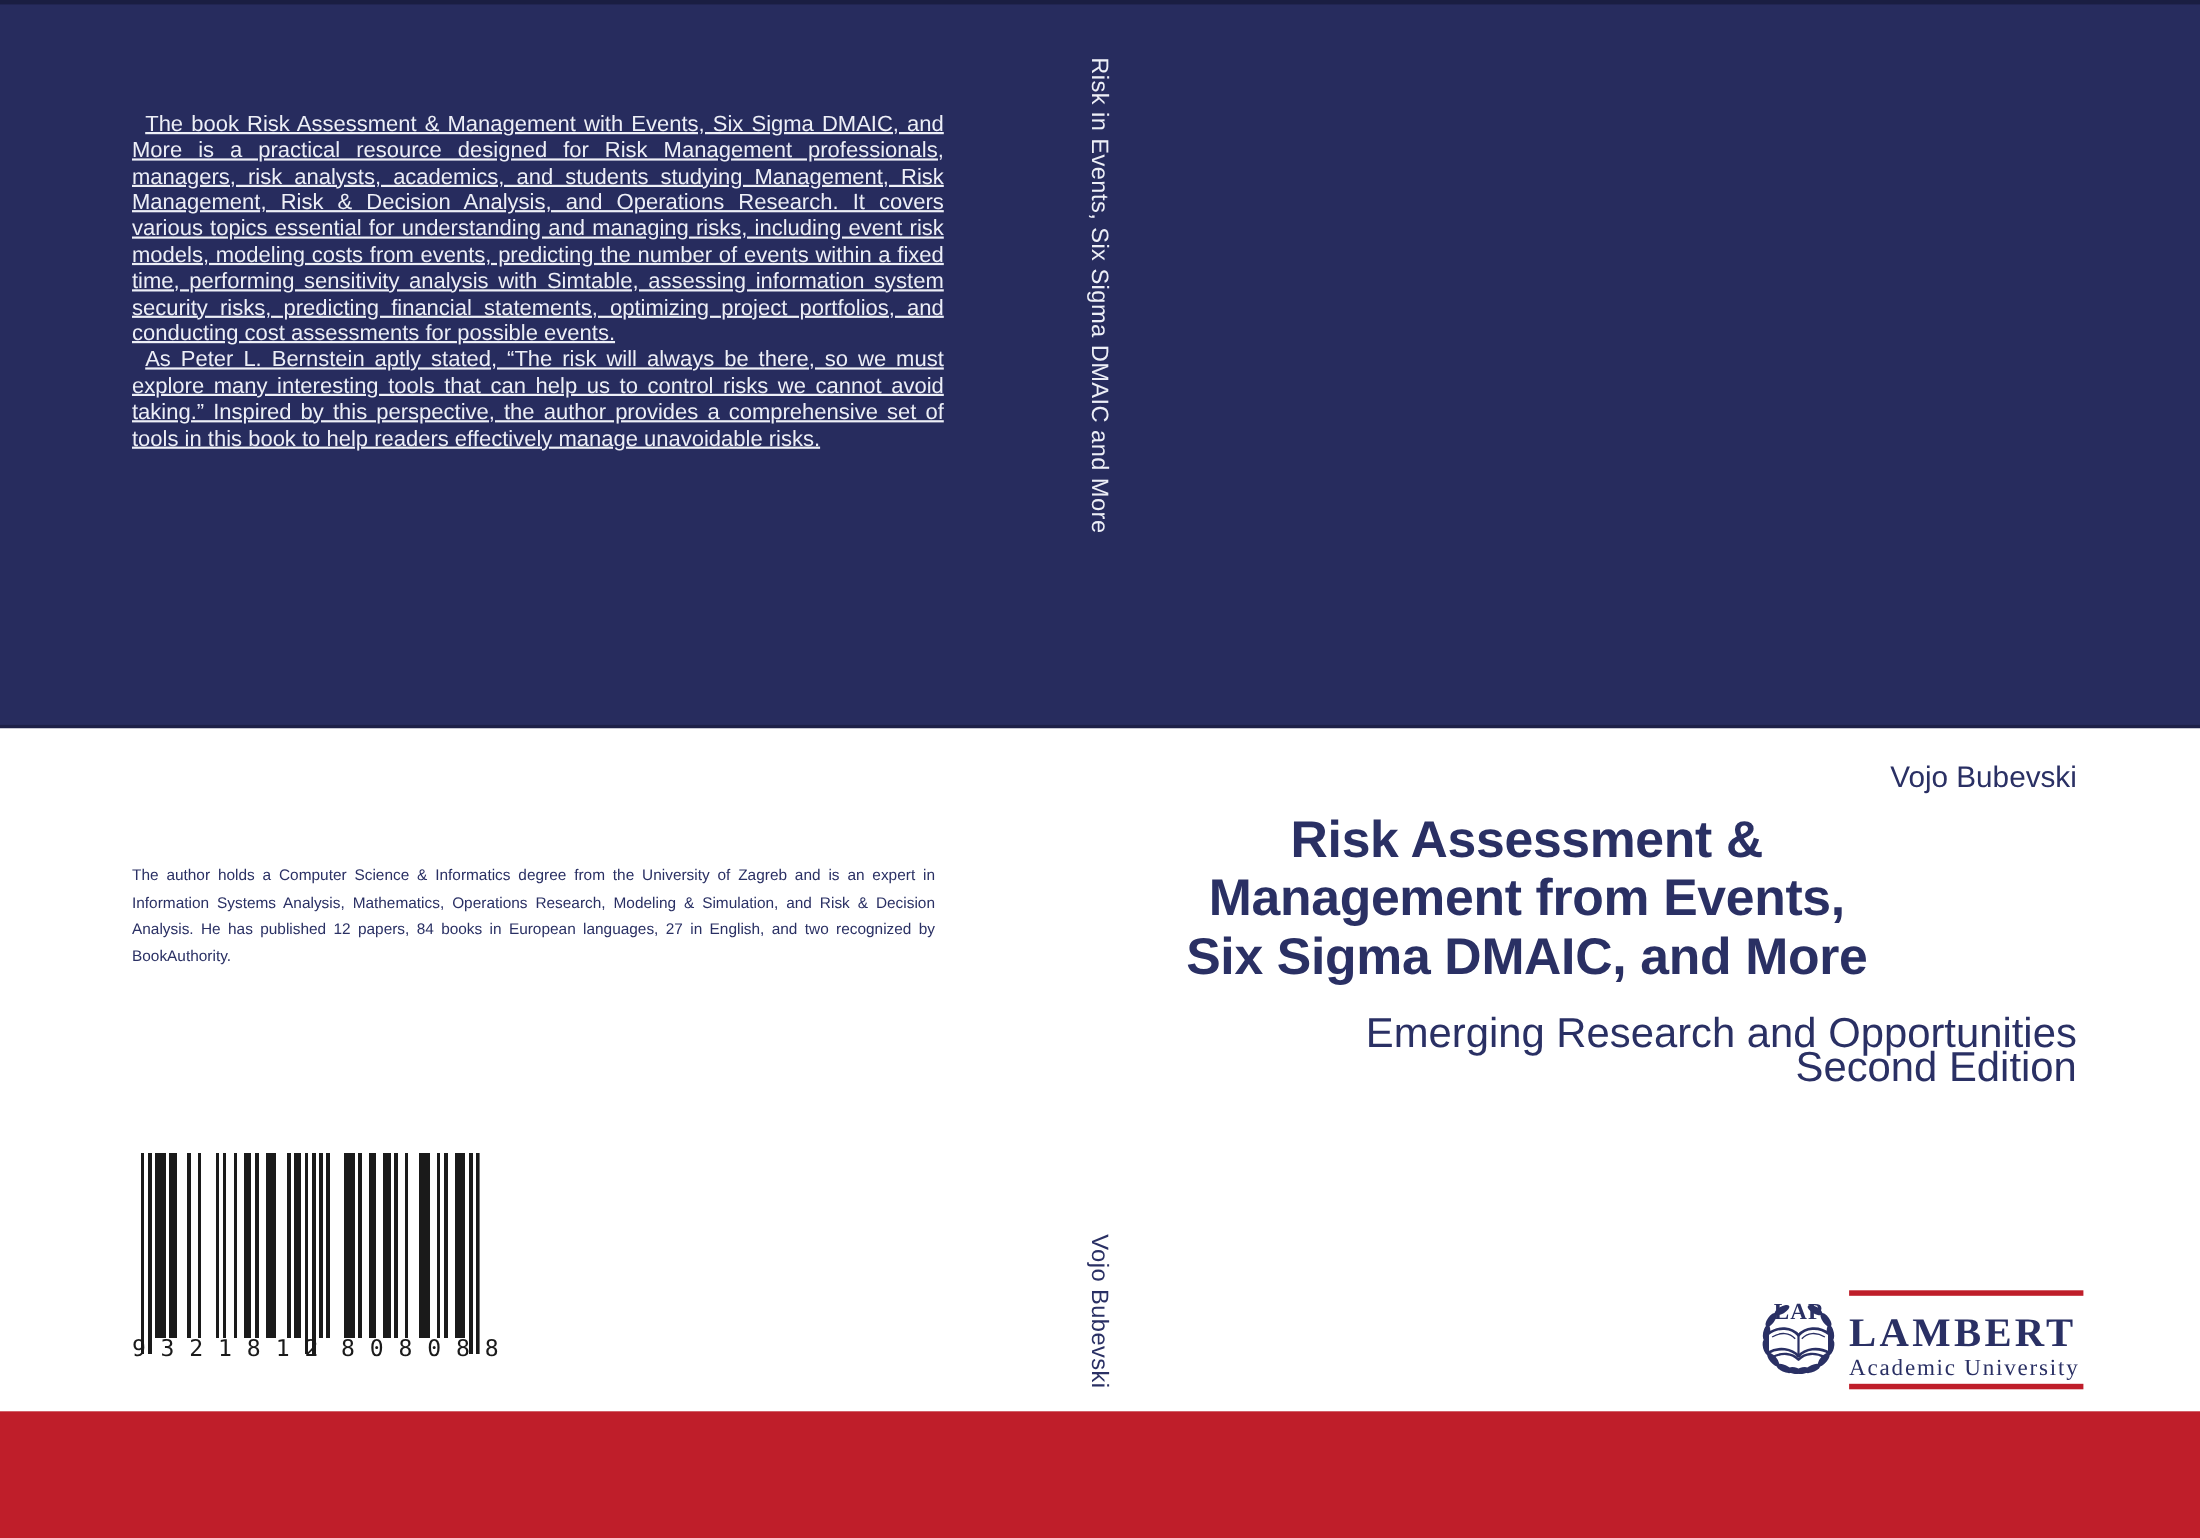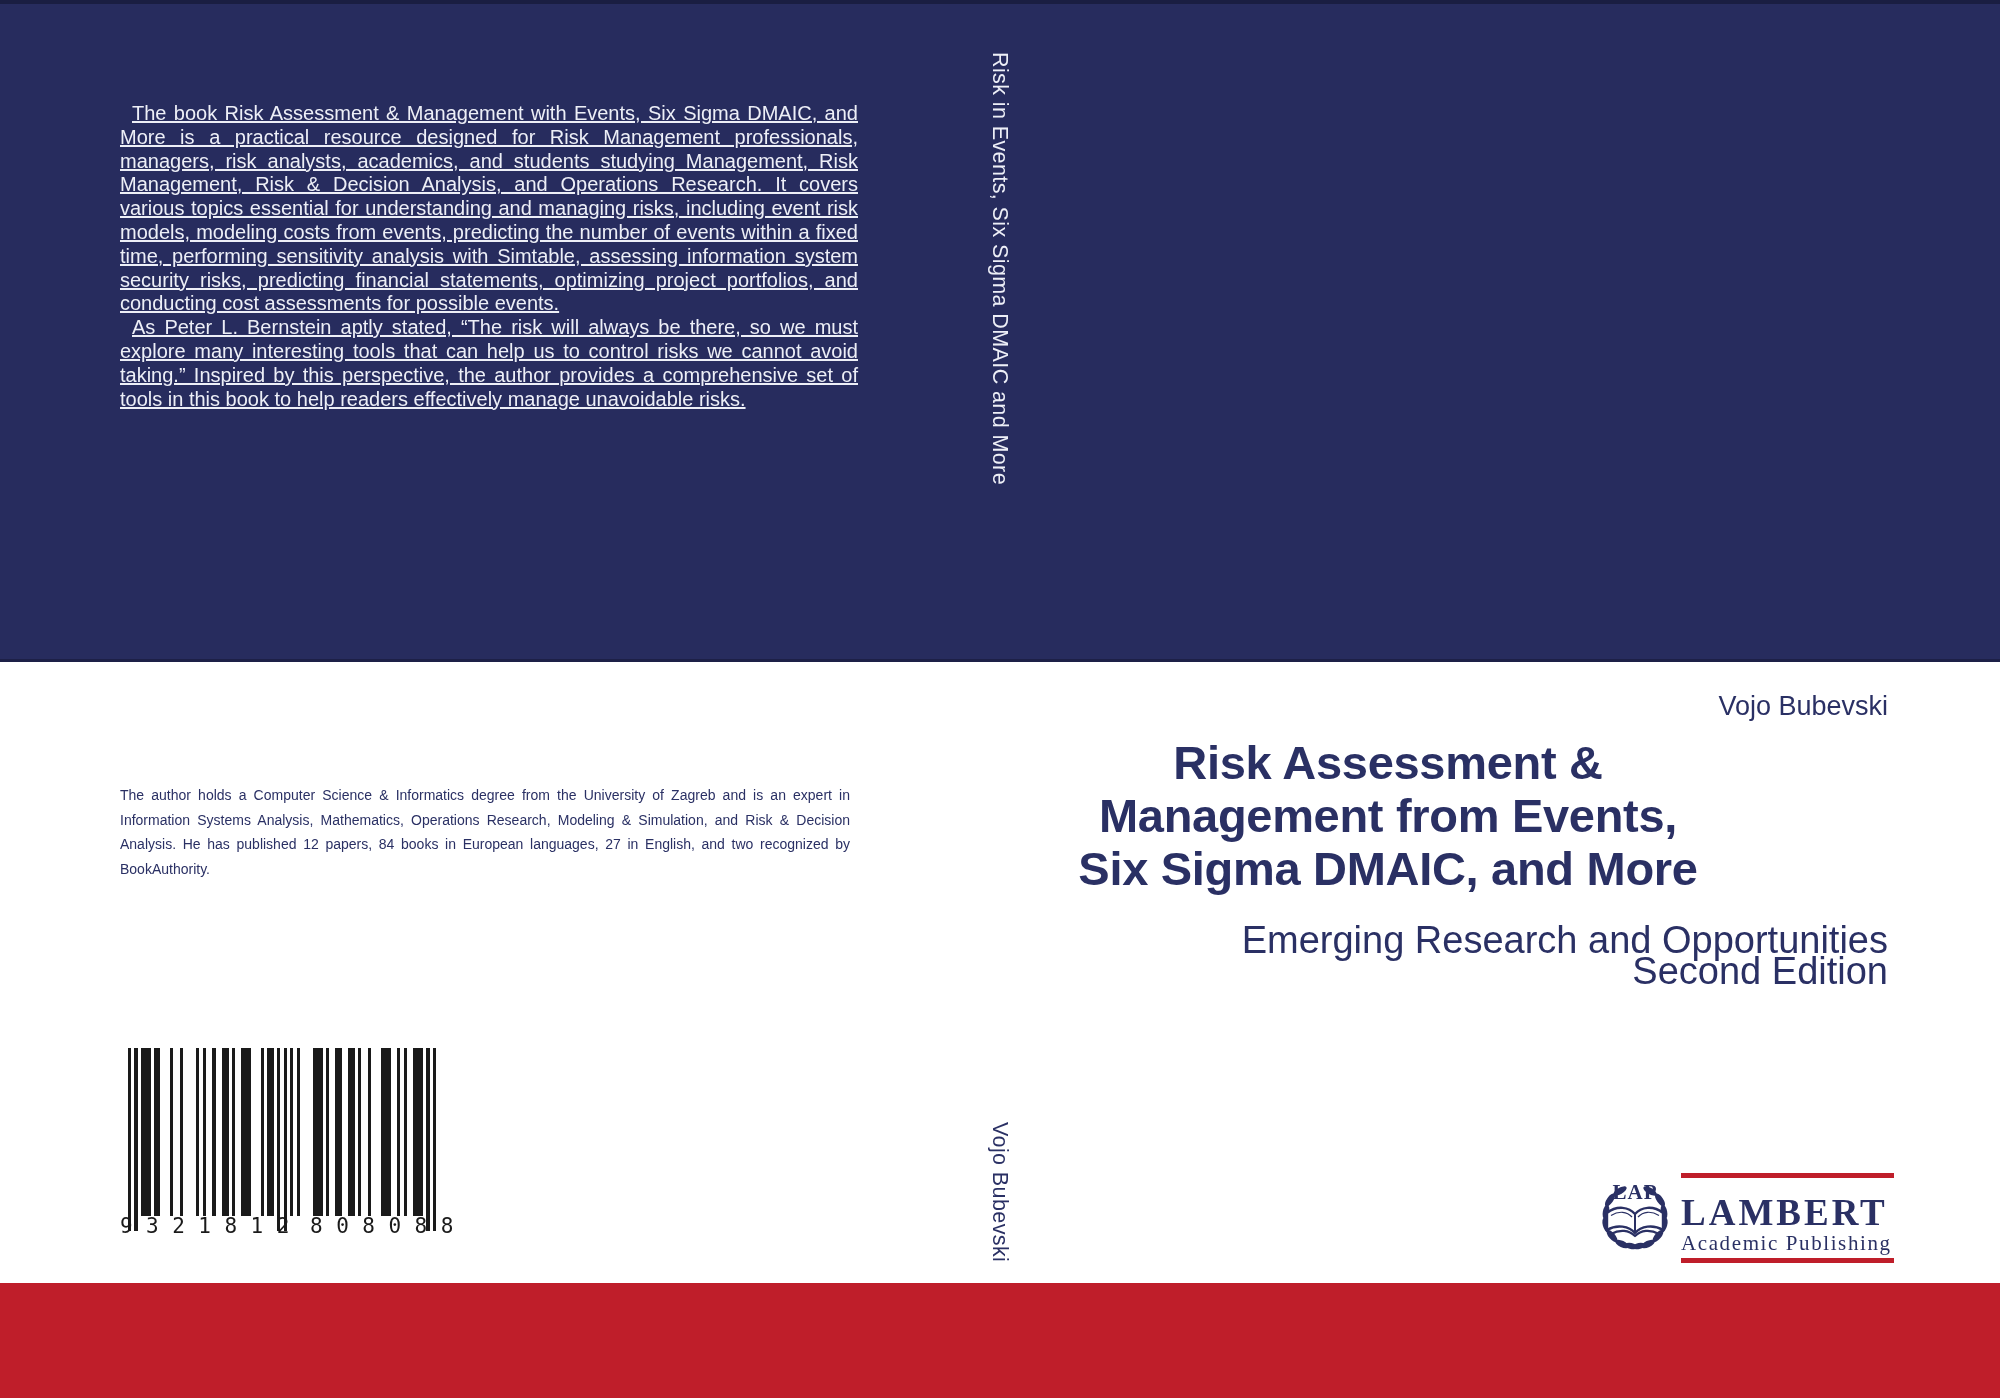--- a/index.html
+++ b/index.html
@@ -220,18 +220,18 @@
 
     <path d="M9,36 C19,28 31,30 37,37 C43,30 55,28 65,36 L65,53 C55,47 43,49 37,56 C31,49 19,47 9,53 Z" fill="#ffffff" stroke="#2a3064" stroke-width="2.4" stroke-linejoin="round"></path>
     <path d="M37,37 L37,56" stroke="#2a3064" stroke-width="2" fill="none"></path>
     <path d="M13,38.5 C21,33.5 29,34.5 34,40" stroke="#2a3064" stroke-width="1.2" fill="none"></path>
     <path d="M40,40 C45,34.5 53,33.5 61,38.5" stroke="#2a3064" stroke-width="1.2" fill="none"></path>
     <path d="M9,53 L13,57 C22,52 31,53 37,59 C43,53 52,52 61,57 L65,53" fill="none" stroke="#2a3064" stroke-width="2.2" stroke-linejoin="round"></path>
   </svg>
   <div class="pub-wordmark">
     <div class="pub-rule"></div>
     <div class="pub-name">LAMBERT</div>
-    <div class="pub-tagline">Academic Publishing</div>
+    <div class="pub-tagline">Academic University</div>
     <div class="pub-rule"></div>
   </div>
 </div>
 
 <div class="red-bar"></div>
 
 </body></html>

